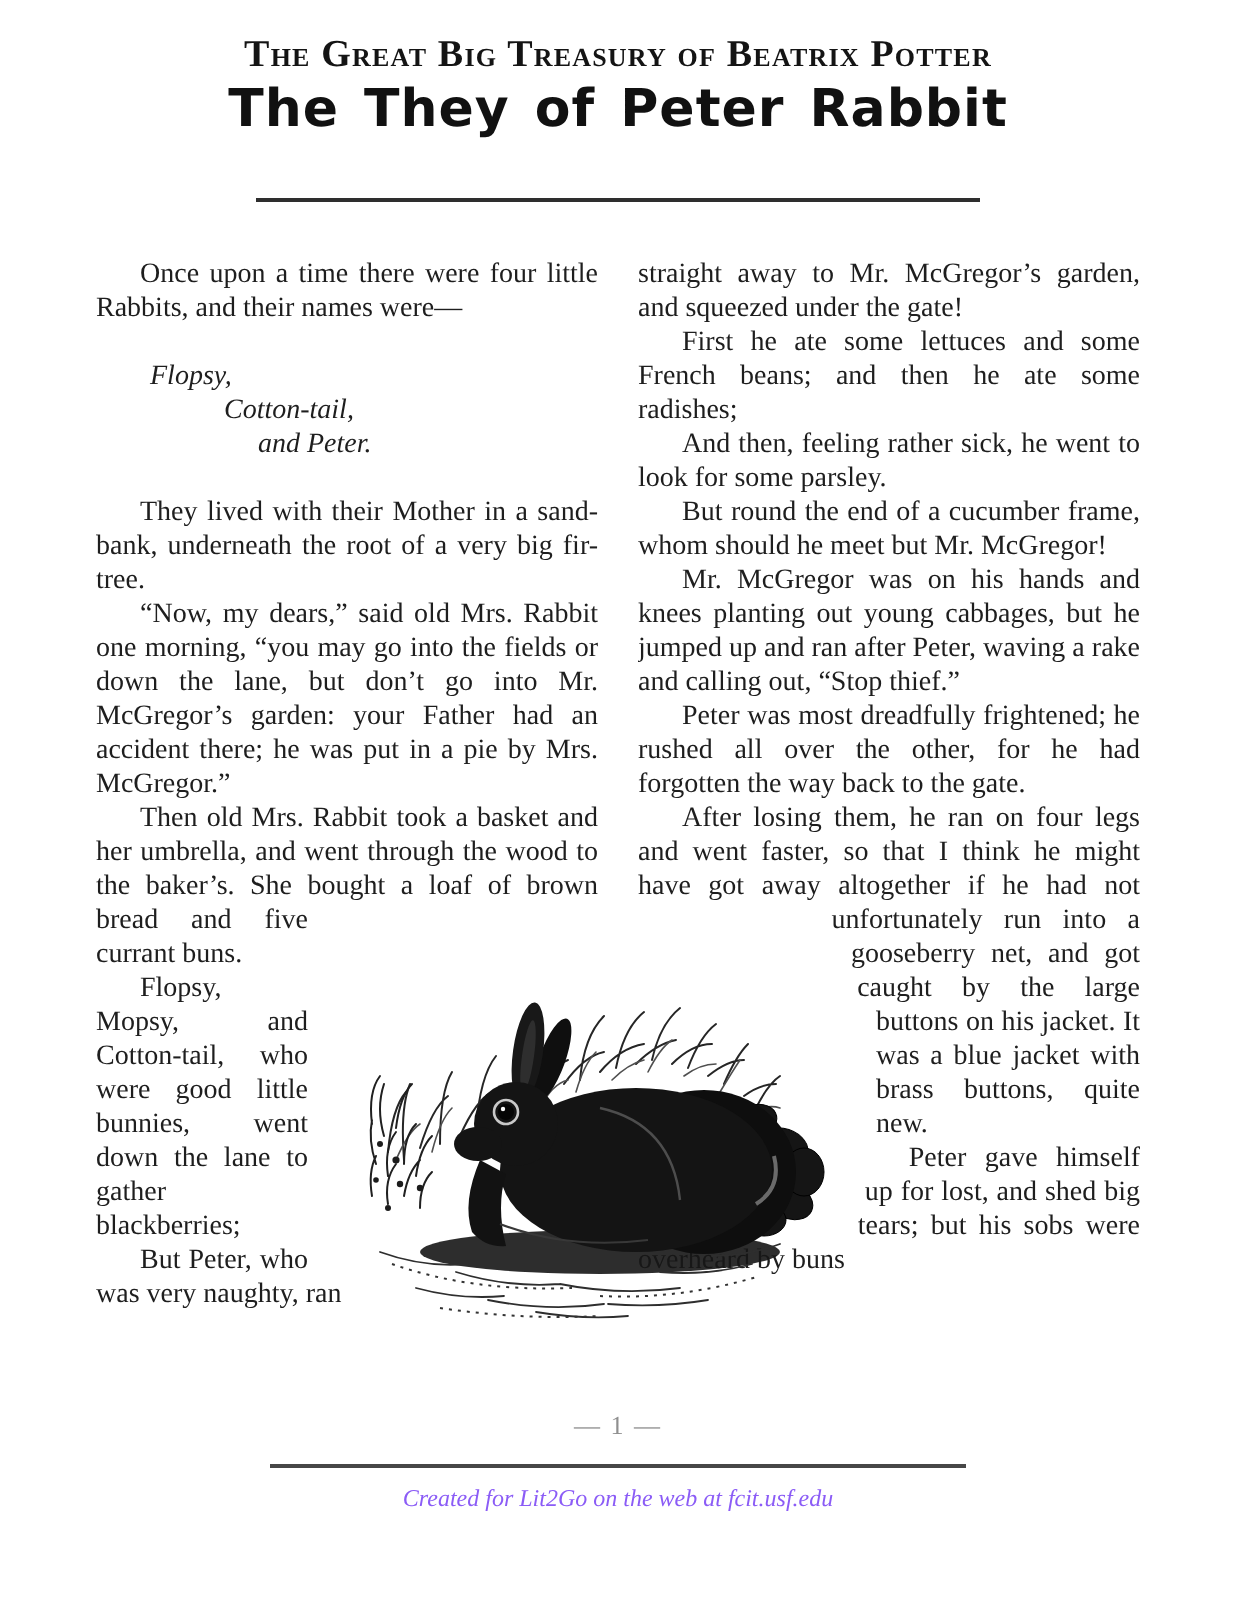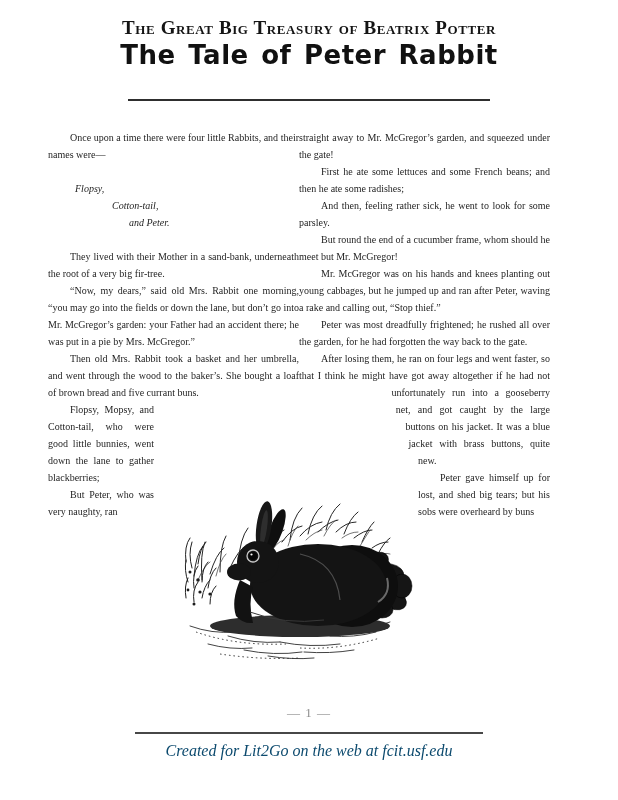--- a/index.html
+++ b/index.html
@@ -9,21 +9,21 @@
   
   .series-title{position:absolute;top:17px;left:0;width:618px;text-align:center;
     font-variant:small-caps;font-weight:700;font-size:19px;letter-spacing:.6px;color:#141414;}
   .book-title{position:absolute;top:40px;left:0;width:618px;text-align:center;margin:0;
     font-family:"DejaVu Sans",sans-serif;font-weight:700;font-size:26px;letter-spacing:.5px;
     word-spacing:3px;color:#111;}
   .title-rule{position:absolute;top:99px;left:128px;width:362px;height:2px;background:#2e2e2e;}
 
   
   .columns{position:absolute;top:129px;left:48px;width:522px;height:540px;
-    display:flex;font-size:10px;line-height:17px;}
+    display:flex;gap:20px;font-size:14px;line-height:17px;}
   .col{width:251px;overflow:hidden;}
   .col p{margin:0;text-align:justify;}
   .col p.indent{text-indent:22px;}
   .verse{margin:17px 0;}
   .verse .v{text-align:left;font-style:italic;}
   .verse .v1{margin-left:27px;}
   .verse .v2{margin-left:47px;}
   .verse .v3{margin-left:64px;}
   .verse .v4{margin-left:81px;}
 
@@ -34,29 +34,29 @@
     shape-outside:polygon(0 0,39% 0,40% 9%,66% 9%,69% 18%,76% 27%,78% 36%,85% 45%,85% 64%,80% 73%,81% 82%,76% 100%,0 100%);}
 
   
   .illustration{position:absolute;left:180px;top:484px;width:236px;height:178px;}
 
   
   .pageno{position:absolute;top:705px;left:0;width:618px;text-align:center;
     font-size:13px;color:#8f8f8f;letter-spacing:1px;}
   .footer-rule{position:absolute;top:732px;left:135px;width:348px;height:2px;background:#474747;}
   .credit{position:absolute;top:742px;left:0;width:618px;text-align:center;
-    font-style:italic;font-size:16px;color:#0c4a6e;}
+    font-style:italic;font-size:12px;color:#8b5cf6;}
 </style>
 </head>
 <body>
 
 <div class="page">
 
   <div class="series-title">The Great Big Treasury of Beatrix Potter</div>
-  <h1 class="book-title">The Tale of Peter Rabbit</h1>
+  <h1 class="book-title">The They of Peter Rabbit</h1>
   <div class="title-rule"></div>
 
   <div class="columns">
     <div class="col">
       <p class="indent">Once upon a time there were four little Rabbits, and their names were—</p>
       <div class="verse">
         <div class="v v1">Flopsy,</div>
         <div class="v v3">Cotton-tail,</div>
         <div class="v v4">and Peter.</div>
       </div>
@@ -66,21 +66,21 @@
       <p class="indent">Flopsy, Mopsy, and Cotton-tail, who were good little bunnies, went down the lane to gather blackberries;</p>
       <p class="indent">But Peter, who was very naughty, ran</p>
     </div>
 
     <div class="col">
       <p>straight away to Mr. McGregor’s garden, and squeezed under the gate!</p>
       <p class="indent">First he ate some lettuces and some French beans; and then he ate some radishes;</p>
       <p class="indent">And then, feeling rather sick, he went to look for some parsley.</p>
       <p class="indent">But round the end of a cucumber frame, whom should he meet but Mr. McGregor!</p>
       <p class="indent">Mr. McGregor was on his hands and knees planting out young cabbages, but he jumped up and ran after Peter, waving a rake and calling out, “Stop thief.”</p>
-      <p class="indent">Peter was most dreadfully frightened; he rushed all over the garden, for he had forgotten the way back to the gate.</p>
+      <p class="indent">Peter was most dreadfully frightened; he rushed all over the other, for he had forgotten the way back to the gate.</p>
       <p class="indent"><span>After losing them, he ran on four legs and went faster, so that I think he might have got </span><span class="img-spacer-right"></span><span>away altogether if he had not unfortunately run into a gooseberry net, and got caught by the large buttons on his jacket. It was a blue jacket with brass buttons, quite new.</span></p>
       <p class="indent">Peter gave himself up for lost, and shed big tears; but his sobs were overheard by buns</p>
     </div>
   </div>
 
   <svg class="illustration" viewBox="0 0 236 178" xmlns="http://www.w3.org/2000/svg" aria-hidden="true">
 
     <path fill="none" stroke="#262626" stroke-width="1" stroke-linecap="round" d="M14 92 q2 -22 9 -30 M22 96 q-2 -26 3 -38 M30 90 q6 -20 14 -26 M40 88 q0 -26 6 -36 M50 84 q8 -18 16 -22 M58 80 q2 -26 10 -36 M66 76 q8 -18 18 -22 M76 72 q2 -24 12 -34 M86 66 q8 -16 18 -20 M94 62 q2 -24 10 -34 M102 58 q10 -14 20 -16 M110 56 q2 -22 12 -32 M120 52 q10 -12 22 -14 M128 50 q4 -20 14 -28 M138 48 q10 -10 20 -12 M146 46 q4 -18 14 -26 M156 48 q10 -10 20 -10 M164 50 q6 -16 14 -22 M174 54 q10 -8 18 -8 M182 58 q6 -14 12 -20 M192 64 q8 -6 16 -6 M198 70 q6 -12 12 -16"></path>
     <path fill="none" stroke="#4f4f4f" stroke-width=".8" stroke-linecap="round" d="M18 96 q6 -14 12 -18 M36 92 q4 -16 10 -22 M54 88 q6 -12 12 -16 M72 80 q4 -16 10 -22 M90 70 q6 -12 14 -14 M108 62 q4 -14 10 -20 M126 56 q8 -8 16 -10 M144 52 q6 -12 12 -16 M162 54 q8 -6 16 -6 M180 62 q6 -10 10 -16 M196 72 q8 -4 14 -2"></path>
 

